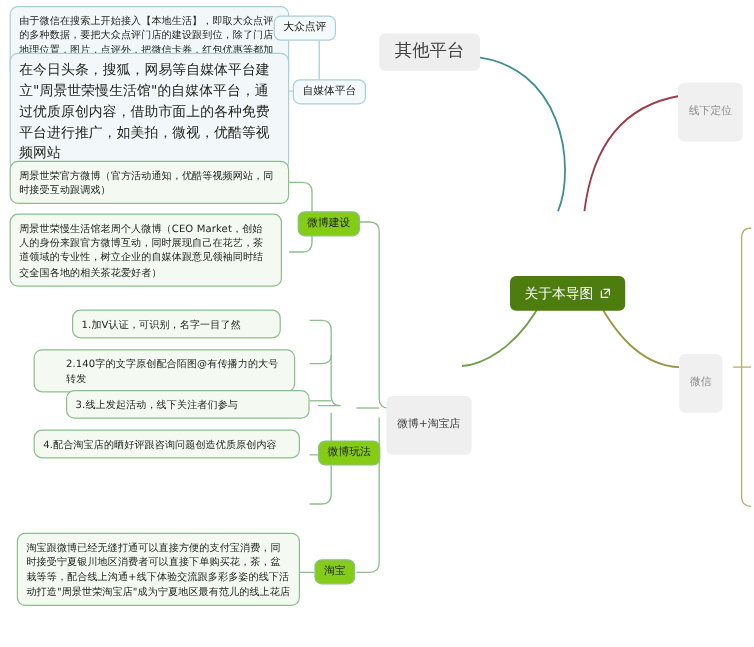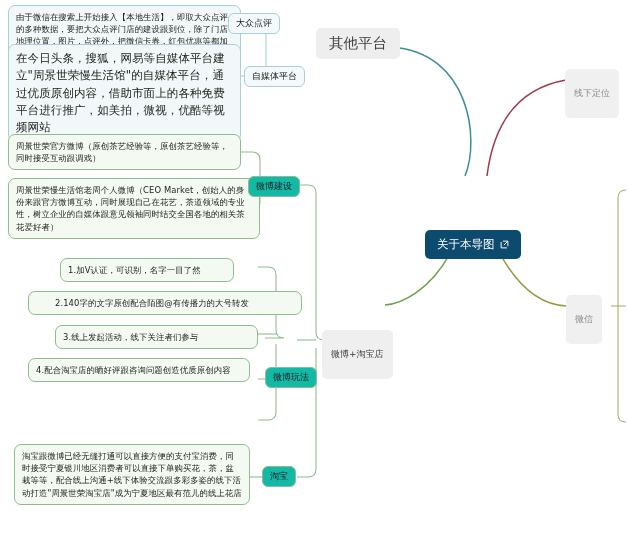--- a/index.html
+++ b/index.html
@@ -28,21 +28,21 @@
   }
   .leaf.tealbox{
     border:1px solid #a8cfd6;
     background:#f2f8f9;
   }
 
   
   .pill{
     border:1px solid #8dbd8d;
     border-radius:6px;
-    background:#14b8a6;
+    background:#84cc16;
     font-size:9px;
     color:#222;
     padding:4px 7px;
     text-align:center;
     white-space:nowrap;
     line-height:1.2;
   }
   .pill.teal{border-color:#a8cfd6;background:#f4fafb;}
 
   
@@ -71,21 +71,21 @@
     border-radius:4px;
     font-size:9.5px;
     color:#3b3b3b;
     padding:12px 16px;
     text-align:center;
     white-space:nowrap;
   }
 
   
   .actionbtn{
-    background:#0c4a6e;
+    background:#4d7c0f;
     border-radius:5px;
     color:#ffffff;
     font-size:11.5px;
     padding:7px 12px;
     display:flex;
     align-items:center;
     gap:5px;
     white-space:nowrap;
     cursor:pointer;
   }
@@ -146,36 +146,36 @@
 
   <div class="node pill teal" style="left:244px;top:66px;">
     <span>自媒体平台</span>
   </div>
 
   <div class="node chip big" style="left:316px;top:28px;">
     <span>其他平台</span>
   </div>
 
   <div class="node leaf" style="left:8px;top:134px;width:233px;">
-    <span>周景世荣官方微博（原创茶艺经验等，原创茶艺经验等，同时接受互动跟调戏）</span>
-  </div>
-
-  <div class="node leaf" style="left:8px;top:178px;width:252px;">
+    <span>周景世荣官方微博（官方活动通知，优酷等视频网站，同时接受互动跟调戏）</span>
+  </div>
+
+  <div class="node leaf" style="left:8px;top:178px;width:227px;">
     <span>周景世荣慢生活馆老周个人微博（CEO Market，创始人的身份来跟官方微博互动，同时展现自己在花艺，茶道领域的专业性，树立企业的自媒体跟意见领袖同时结交全国各地的相关茶花爱好者）</span>
   </div>
 
   <div class="node pill" style="left:248px;top:176px;">
     <span>微博建设</span>
   </div>
 
   <div class="node leaf" style="left:60px;top:258px;width:174px;">
     <span>1.加V认证，可识别，名字一目了然</span>
   </div>
 
-  <div class="node leaf" style="left:28px;top:291px;width:274px;padding-left:26px;">
+  <div class="node leaf" style="left:28px;top:291px;width:218px;padding-left:26px;">
     <span>2.140字的文字原创配合陌图@有传播力的大号转发</span>
   </div>
 
   <div class="node leaf" style="left:55px;top:325px;width:203px;">
     <span>3.线上发起活动，线下关注者们参与</span>
   </div>
 
   <div class="node leaf" style="left:28px;top:358px;width:222px;">
     <span>4.配合淘宝店的晒好评跟咨询问题创造优质原创内容</span>
   </div>

